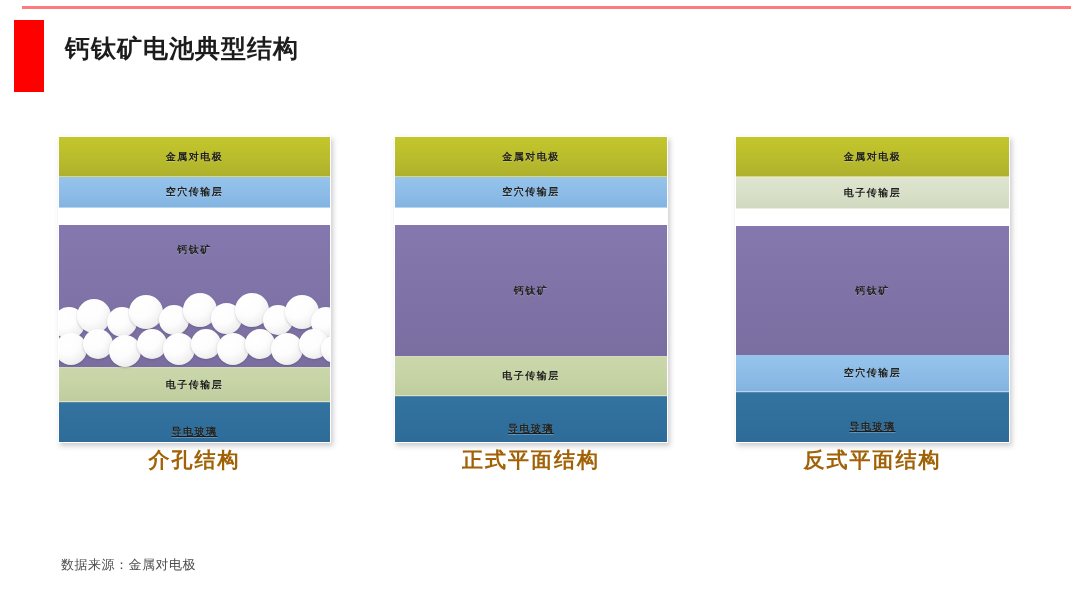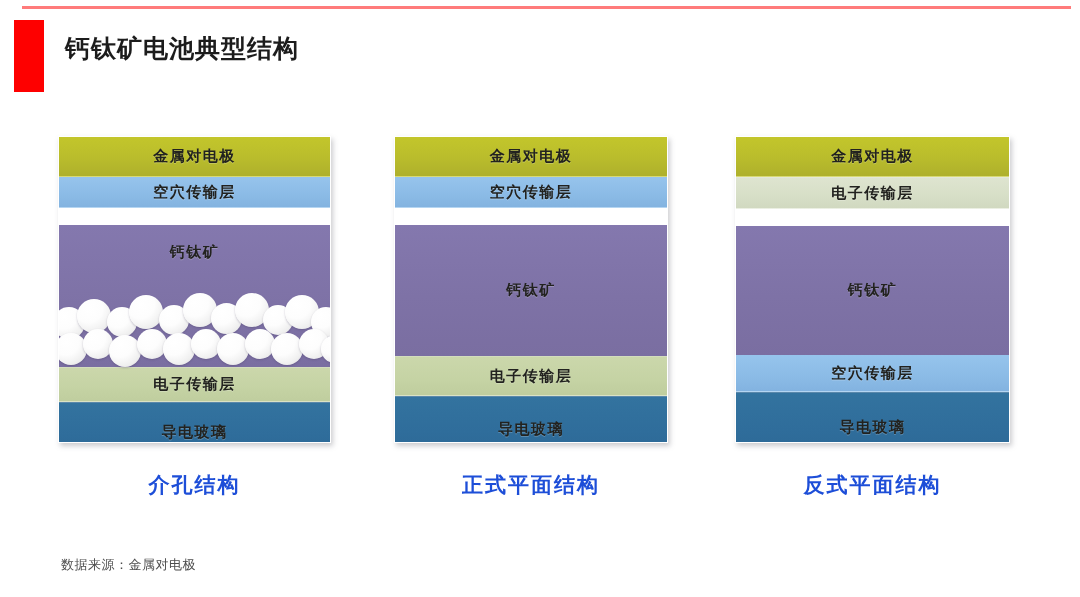--- a/index.html
+++ b/index.html
@@ -75,21 +75,21 @@
     box-sizing: border-box;
     width: 100%;
     display: flex;
     align-items: center;
     justify-content: center;
     overflow: visible;
   }
   .layer-label {
     position: relative;
     z-index: 5;
-    font-size: 15px;
+    font-size: 10px;
     font-weight: 600;
     color: #22221f;
     letter-spacing: 1.5px;
     font-family: "DejaVu Serif", "Liberation Serif", serif;
     text-shadow: 0 1px 0 rgba(255,255,255,0.22);
     white-space: nowrap;
   }
 
   
   .lay-electrode {
@@ -110,20 +110,21 @@
     border-bottom: 1px solid rgba(255,255,255,0.3);
   }
   .lay-etl-light {
     background: linear-gradient(180deg, #dee4d0 0%, #d7dfc7 60%, #d1d9c0 100%);
     border-top: 1px solid rgba(255,255,255,0.4);
     border-bottom: 1px solid rgba(255,255,255,0.4);
   }
   .lay-glass {
     background: linear-gradient(180deg, #33739f 0%, #2f6d9b 55%, #2c6794 100%);
     border-top: 1px solid rgba(255,255,255,0.22);
+    text-decoration: underline;
   }
 
   
   .meso {
     position: absolute;
     left: 0;
     right: 0;
     z-index: 3;
     pointer-events: none;
   }
@@ -149,25 +150,25 @@
   .meso-label sub {
     font-size: 10px;
     vertical-align: baseline;
     position: relative;
     top: 3px;
   }
 
   
   .caption {
     position: absolute;
-    top: 471px;
+    top: 446px;
     text-align: center;
     font-size: 21px;
     font-weight: 700;
-    color: #1d4ed8;
+    color: #a16207;
     letter-spacing: 2px;
     font-family: "DejaVu Serif", "Liberation Serif", serif;
   }
 
   
   .footer-note {
     position: absolute;
     left: 61px;
     top: 556px;
     font-size: 13px;

